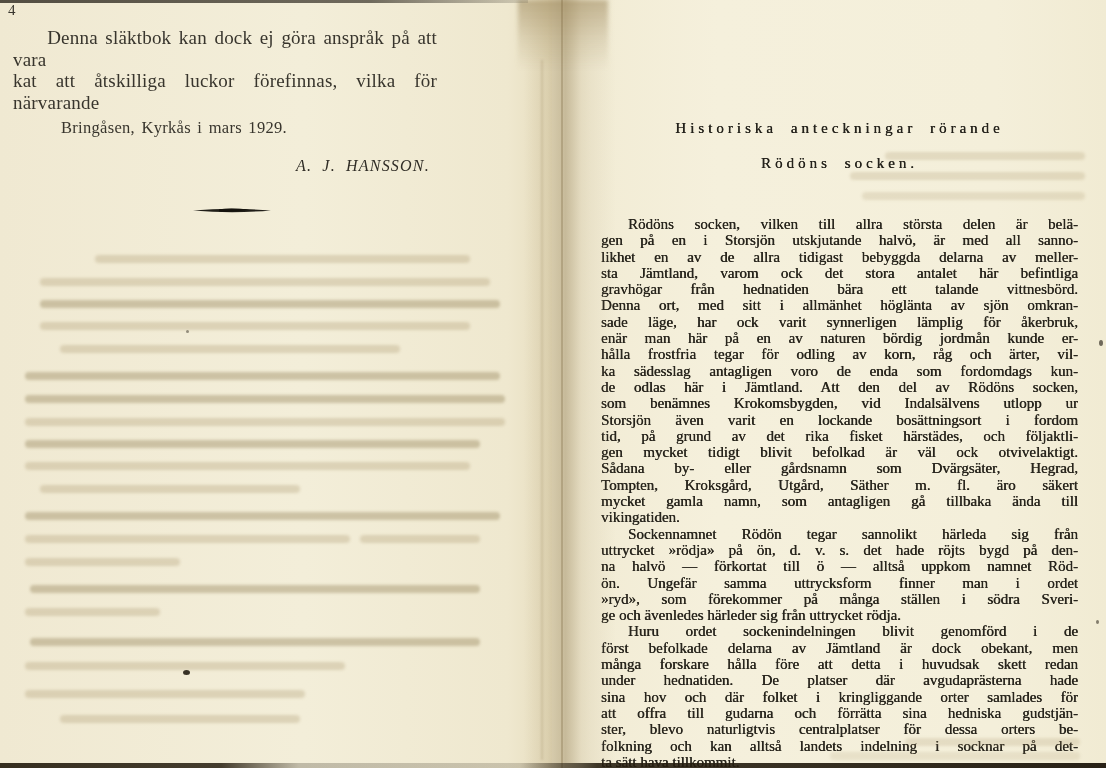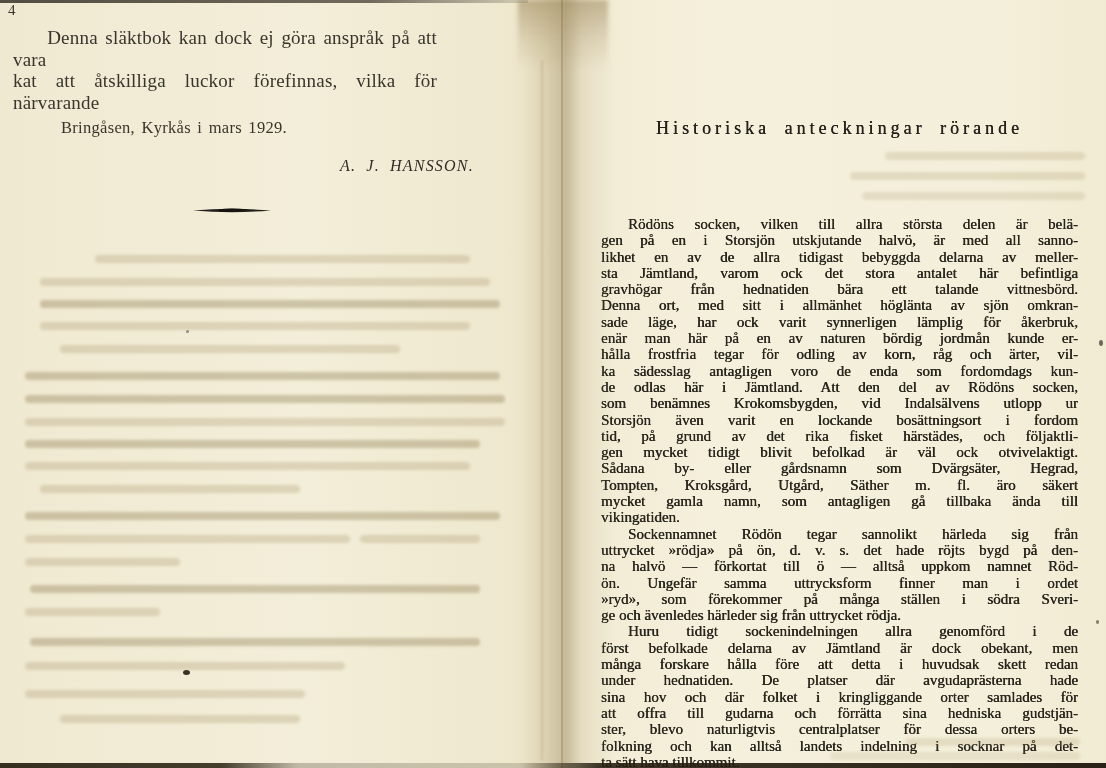--- a/index.html
+++ b/index.html
@@ -60,28 +60,28 @@
     font-size:19px;line-height:21.6px;color:#38352d;
     letter-spacing:0.2px;
   }
   .dateline{
     position:absolute;left:33px;top:118px;
     font-size:16.5px;color:#38352d;letter-spacing:0.3px;word-spacing:2px;margin-left:28px;
   }
   .signature{
     position:absolute;left:296px;top:157px;
     font-size:16px;font-style:italic;color:#302d26;
-    letter-spacing:1.2px;word-spacing:5px;margin-left:44px;
+    letter-spacing:1.2px;word-spacing:5px;
   }
   .divider{
     position:absolute;left:193px;top:201px;width:78px;height:9px;
   }
   .right-title{
     position:absolute;left:601px;top:111px;width:477px;
-    font-size:18px;line-height:35px;color:#24221b;text-align:center;
+    font-size:15px;line-height:35px;color:#24221b;text-align:center;
     letter-spacing:4px;word-spacing:6px;
     text-shadow:0.3px 0 0 currentColor;
   }
   .right-body{
     position:absolute;left:601px;top:198px;width:477px;
     font-size:15px;line-height:16.3px;color:#28251d;
     text-shadow:0.35px 0 0 currentColor;
     margin-top:18px;
   }
   .jline{
@@ -139,20 +139,21 @@
   <div class="bleed" style="left:60px;top:715px;width:240px;"></div>
 
   <div class="speck" style="left:183px;top:670px;width:7px;height:5px;"></div>
   <div class="speck" style="left:186px;top:330px;width:3px;height:3px;opacity:.5;"></div>
 </div>
 
 <div class="page-right"></div>
 
 <div class="right-title">
   <div>Historiska anteckningar rörande</div>
+  <div>Rödöns socken.</div>
 </div>
 
 <div class="right-body">
   <div>
       <div class="jline indent">Rödöns socken, vilken till allra största delen är belä-</div>
       <div class="jline">gen på en i Storsjön utskjutande halvö, är med all sanno-</div>
       <div class="jline">likhet en av de allra tidigast bebyggda delarna av meller-</div>
       <div class="jline">sta Jämtland, varom ock det stora antalet här befintliga</div>
       <div class="jline">gravhögar från hednatiden bära ett talande vittnesbörd.</div>
       <div class="jline">Denna ort, med sitt i allmänhet höglänta av sjön omkran-</div>
@@ -172,21 +173,21 @@
     </div>
   <div>
       <div class="jline indent">Sockennamnet Rödön tegar sannolikt härleda sig från</div>
       <div class="jline">uttrycket »rödja» på ön, d. v. s. det hade röjts bygd på den-</div>
       <div class="jline">na halvö — förkortat till ö — alltså uppkom namnet Röd-</div>
       <div class="jline">ön.  Ungefär samma uttrycksform finner man i ordet</div>
       <div class="jline">»ryd», som förekommer på många ställen i södra Sveri-</div>
       <div class="jline last">ge och ävenledes härleder sig från uttrycket rödja.</div>
     </div>
   <div>
-      <div class="jline indent">Huru tidigt sockenindelningen allra genomförd i de</div>
+      <div class="jline indent">Huru ordet sockenindelningen blivit genomförd i de</div>
       <div class="jline">först befolkade delarna av Jämtland är dock obekant, men</div>
       <div class="jline">många forskare hålla före att detta i huvudsak skett redan</div>
       <div class="jline">under hednatiden.  De platser där avgudaprästerna hade</div>
       <div class="jline">sina hov och där folket i kringliggande orter samlades för</div>
       <div class="jline">att offra till gudarna och förrätta sina hedniska gudstjän-</div>
       <div class="jline">ster, blevo naturligtvis centralplatser för dessa orters be-</div>
       <div class="jline">folkning och kan alltså landets indelning i socknar på det-</div>
       <div class="jline last">ta sätt hava tillkommit.</div>
     </div>
 </div>

